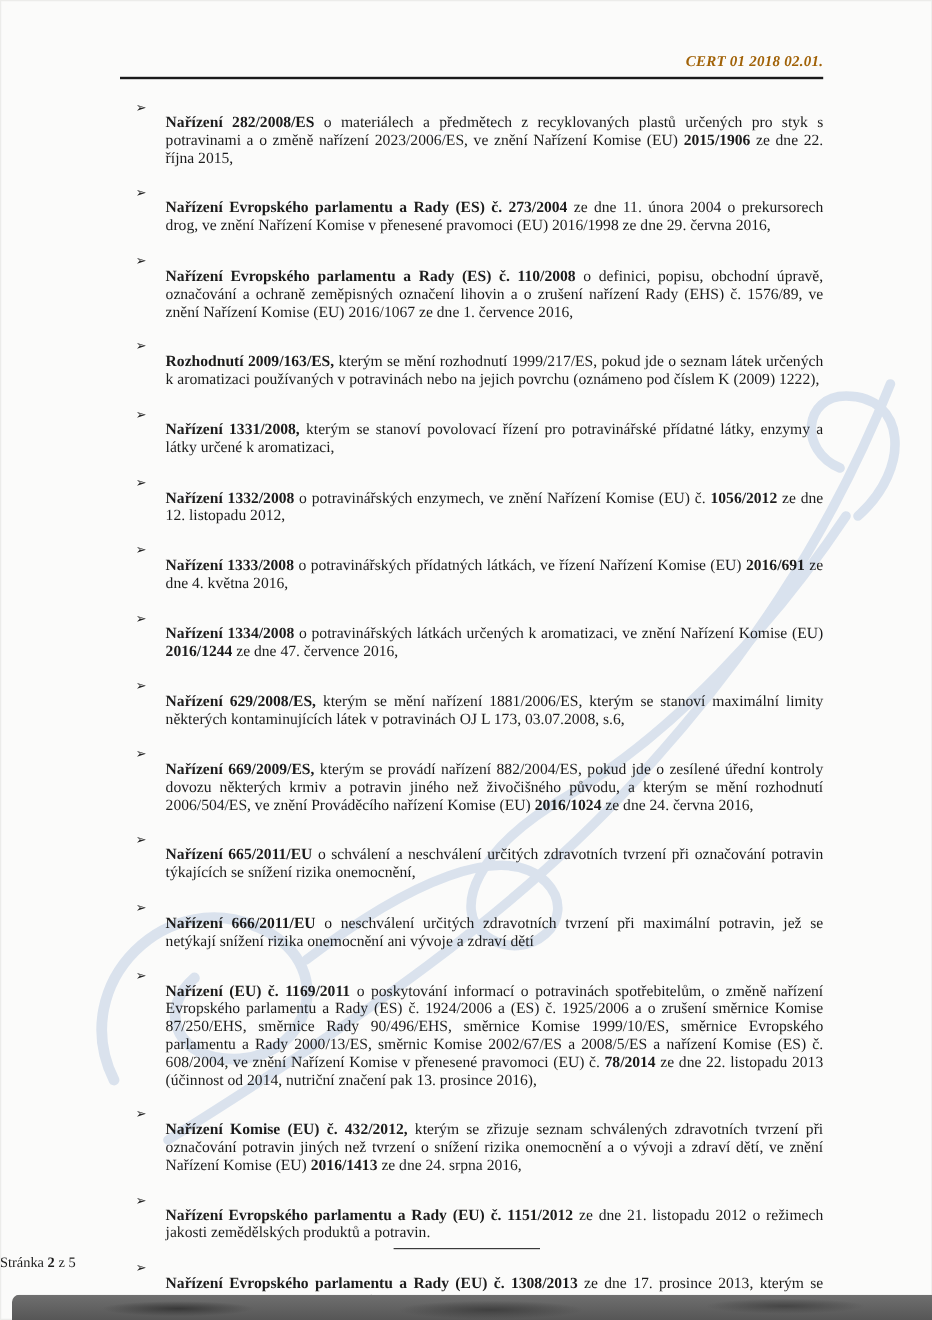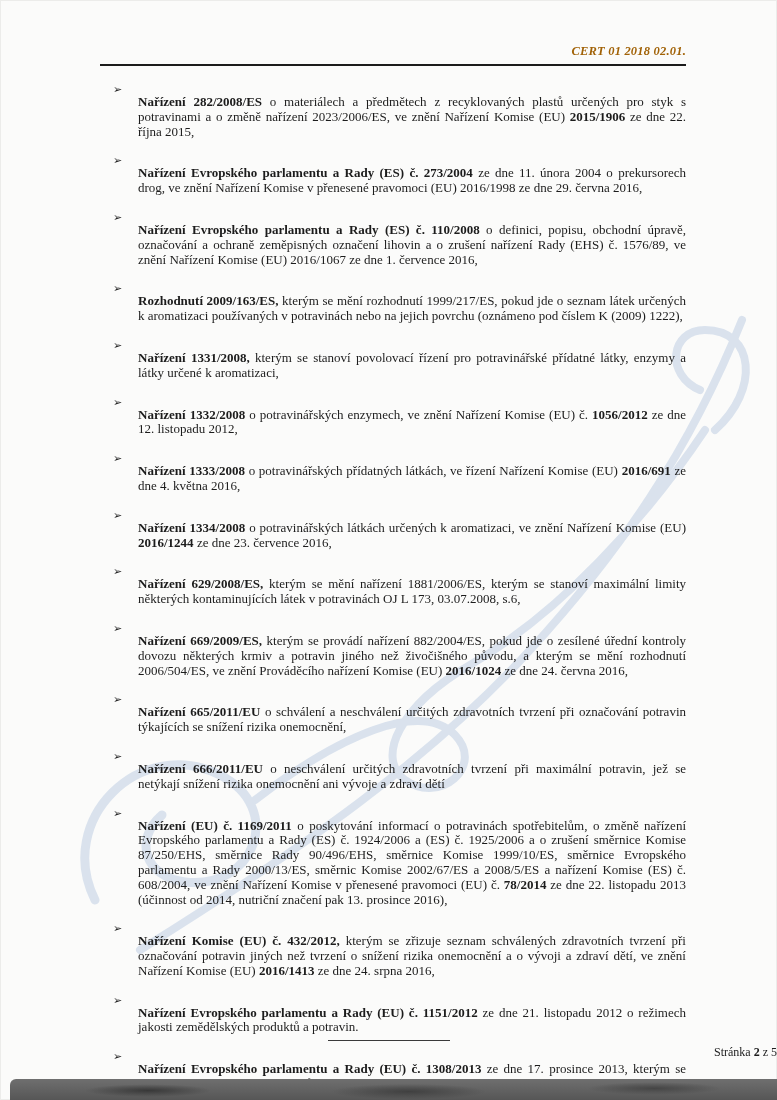--- a/index.html
+++ b/index.html
@@ -55,21 +55,21 @@
     flex: 1;
     font-size: 13px;
     line-height: 14.8px;
     text-align: justify;
     margin-top: 12px;
   }
   .b { font-weight: 700; }
   .footer {
     position: absolute;
     left: 0; right: 0; bottom: 40px;
-    text-align: right;
+    text-align: left;
   }
   .footer-rule {
     width: 122px;
     margin: 0 auto;
     border-top: 1px solid #3a3a3a;
     height: 0;
   }
   .footer-text {
     margin-top: 4px;
     font-size: 12px;
@@ -129,21 +129,21 @@
         <div class="item">
           <span class="bullet">➢</span>
           <div class="item-text"><span class="b">Nařízení 1332/2008</span><span> o potravinářských enzymech, ve znění Nařízení Komise (EU) č. </span><span class="b">1056/2012</span><span> ze dne 12. listopadu 2012,</span></div>
         </div>
         <div class="item">
           <span class="bullet">➢</span>
           <div class="item-text"><span class="b">Nařízení 1333/2008</span><span> o potravinářských přídatných látkách, ve řízení Nařízení Komise (EU) </span><span class="b">2016/691</span><span> ze dne 4. května 2016,</span></div>
         </div>
         <div class="item">
           <span class="bullet">➢</span>
-          <div class="item-text"><span class="b">Nařízení 1334/2008</span><span> o potravinářských látkách určených k aromatizaci, ve znění Nařízení Komise (EU) </span><span class="b">2016/1244</span><span> ze dne 23. července 2016,</span></div>
+          <div class="item-text"><span class="b">Nařízení 1334/2008</span><span> o potravinářských látkách určených k aromatizaci, ve znění Nařízení Komise (EU) </span><span class="b">2016/1244</span><span> ze dne 47. července 2016,</span></div>
         </div>
         <div class="item">
           <span class="bullet">➢</span>
           <div class="item-text"><span class="b">Nařízení 629/2008/ES,</span><span> kterým se mění nařízení 1881/2006/ES, kterým se stanoví maximální limity některých kontaminujících látek v potravinách  OJ L 173, 03.07.2008, s.6,</span></div>
         </div>
         <div class="item">
           <span class="bullet">➢</span>
           <div class="item-text"><span class="b">Nařízení 669/2009/ES,</span><span> kterým se provádí nařízení  882/2004/ES, pokud jde o zesílené úřední kontroly dovozu některých krmiv a potravin jiného než živočišného původu, a kterým se mění rozhodnutí 2006/504/ES, ve znění Prováděcího nařízení Komise (EU) </span><span class="b">2016/1024</span><span> ze dne 24. června 2016,</span></div>
         </div>
         <div class="item">

